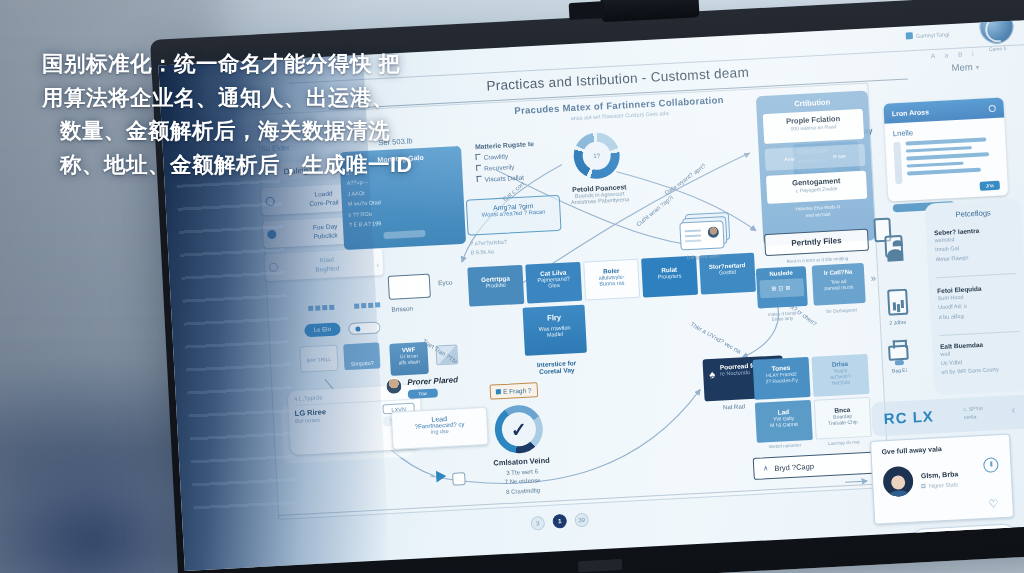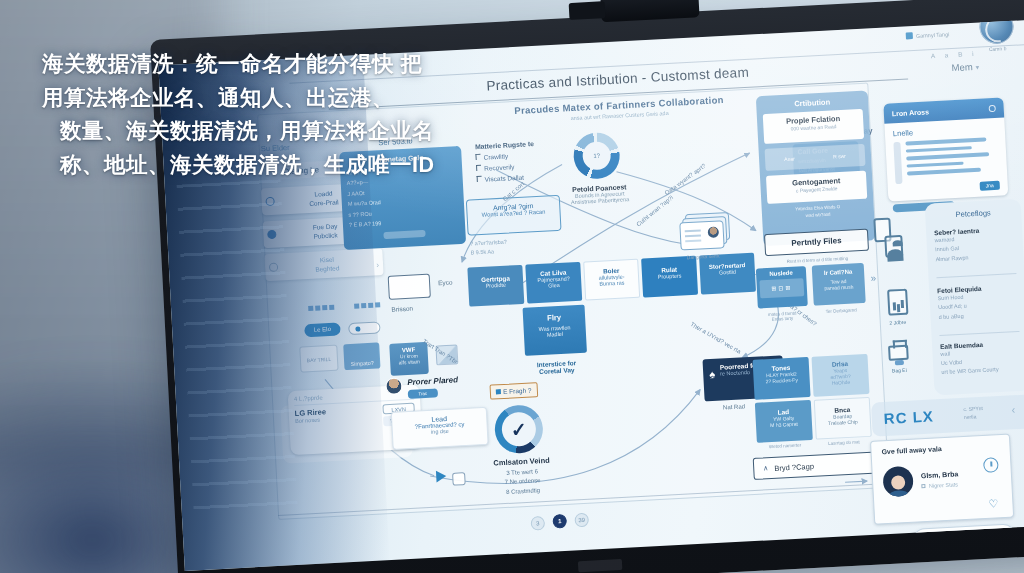--- a/index.html
+++ b/index.html
@@ -498,17 +498,17 @@
         <span class="caret"></span>
       </div>
 
     </div>
     <div class="a dark-strip"></div>
     <div class="a reflect"></div>
   </div>
 </div>
 
 <div class="a caption">
-  <div class="ln">海关数据清洗：统一命名才能分得快 把</div>
+  <div class="ln">国别标准化：统一命名才能分得快 把</div>
   <div class="ln">用算法将企业名、通知人、出运港、</div>
-  <div class="ln ind">数量、海关数据清洗，用算法将企业名</div>
-  <div class="ln ind">称、地址、海关数据清洗，生成唯一ID</div>
+  <div class="ln ind">数量、金额解析后，海关数据清洗</div>
+  <div class="ln ind">称、地址、金额解析后，生成唯一ID</div>
 </div>
 
 </body></html>

